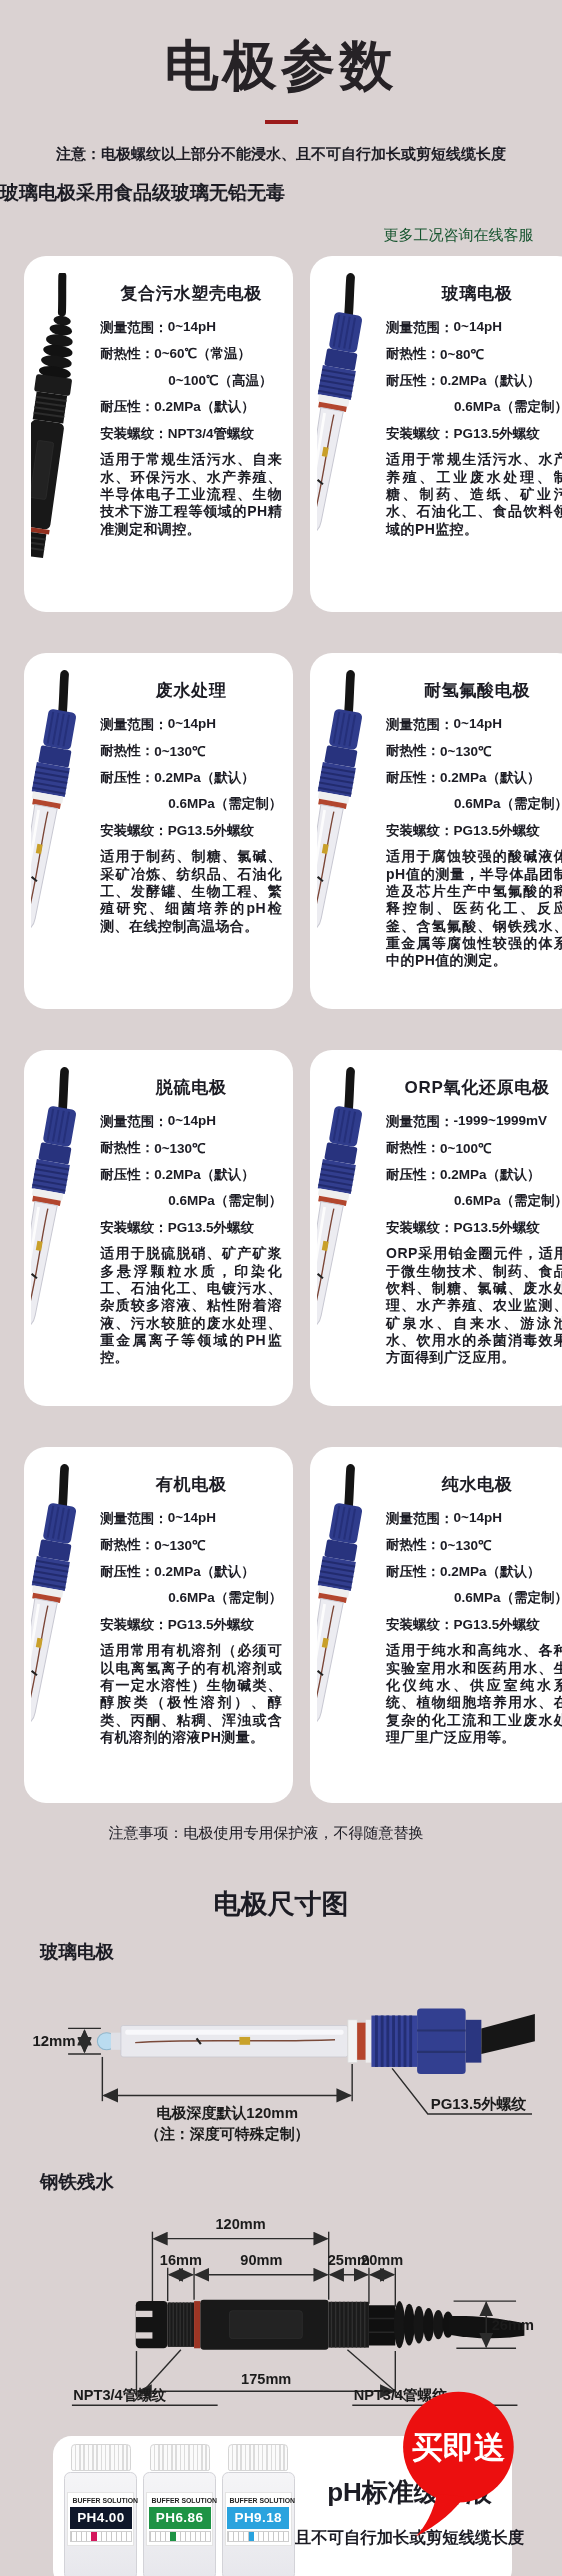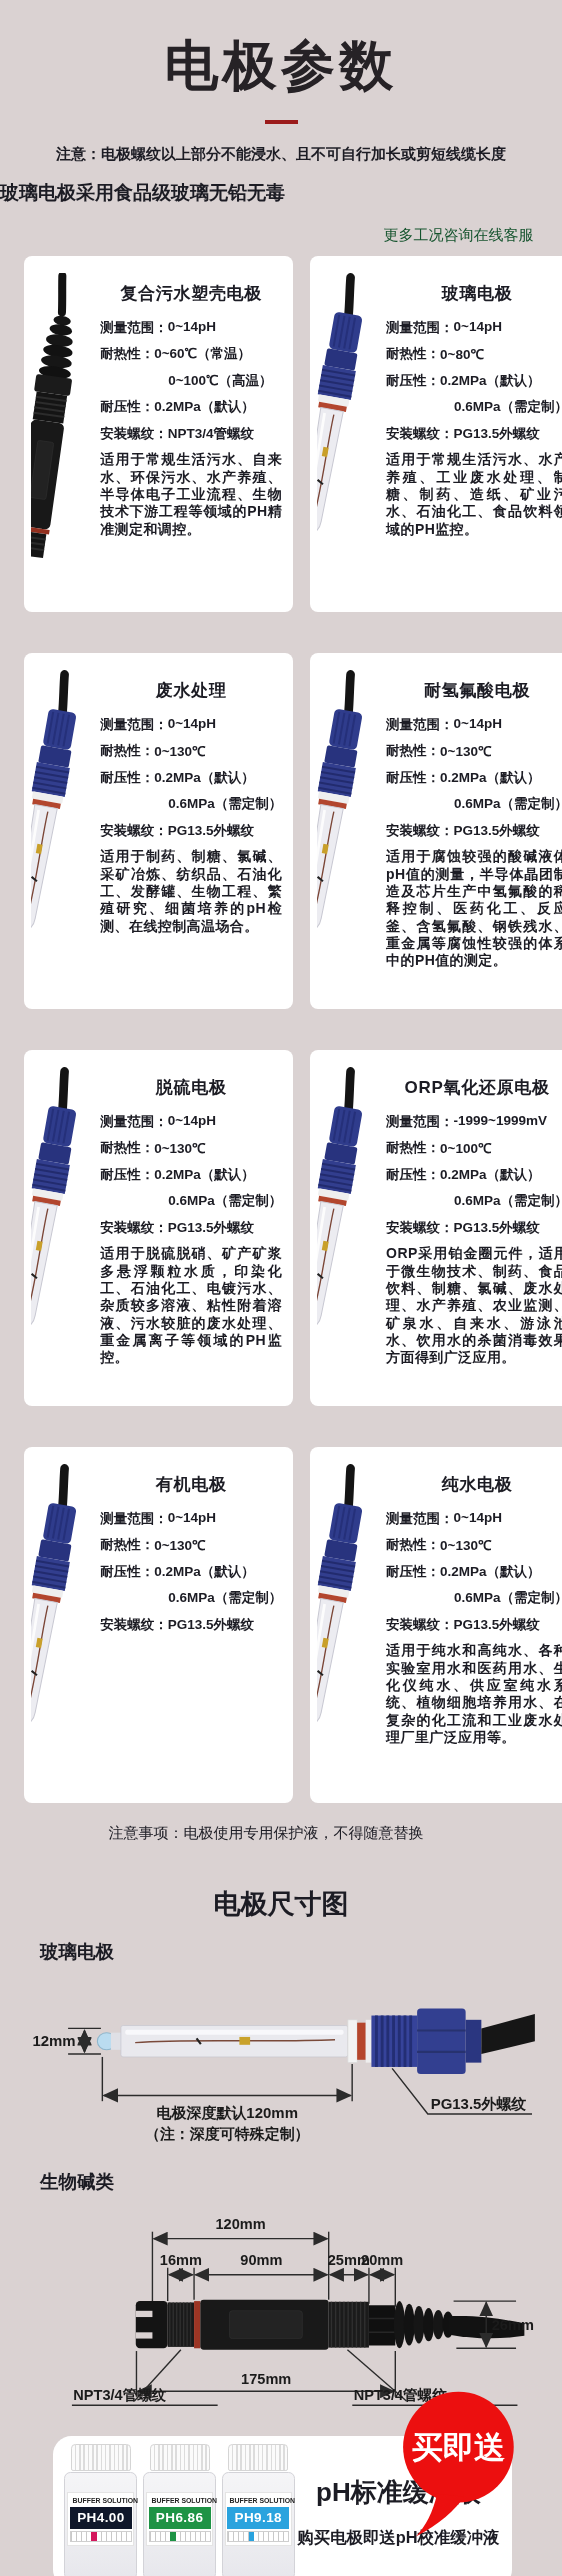--- a/index.html
+++ b/index.html
@@ -11,21 +11,21 @@
     color:#1c1c24;
   }
   
   .h1 { font-size:54px; font-weight:800; text-align:center; margin:0; padding-top:30px; letter-spacing:4.3px; color:#262226; }
   .divider { width:33px; height:3.6px; margin:17px auto 21.4px; }
   .note { font-size:15px; font-weight:700; text-align:center; margin:0; }
   .subtitle { font-size:19px; font-weight:700; text-align:left; margin:15.7px 0 0; }
   .consult { font-size:15px; color:#14532d; text-align:right; margin:20px 28.5px 11.4px 0; cursor:pointer; }
   
   .grid { display:grid; grid-template-columns:1fr 1fr; gap:41px 17px; margin:0 24px; }
-  .card { background:#fff; border-radius:8px; padding:17px 10.7px 17px 7.1px; display:flex; min-height:356px; }
+  .card { background:#fff; border-radius:22px; padding:17px 10.7px 17px 7.1px; display:flex; min-height:356px; }
   .card-media { width:67px; flex:none; }
   .card-media svg { width:67px; height:306px; display:block; }
   .card .probe-plastic { display:none; }
   .card.is-plastic .probe-plastic { display:block; }
   .card-content { flex:1; min-width:0; padding-left:2.1px; }
   .card-title { font-size:17px; font-weight:800; text-align:center; margin:8.5px 0 14.2px; letter-spacing:0.7px; }
   .spec-row { display:flex; font-size:13.5px; font-weight:700; margin-bottom:8.5px; white-space:nowrap; }
   .spec-cont { padding-left:68px; }
   .card-desc { font-size:14px; font-weight:700; line-height:1.24; text-align:justify; margin-top:7.1px; letter-spacing:0.4px; }
   
@@ -393,20 +393,21 @@
             <span class="spec-value">0.2MPa（默认）</span>
           </div>
           <div class="spec-row spec-cont">
             <span class="spec-value">0.6MPa（需定制）</span>
           </div>
           <div class="spec-row">
             <span class="spec-label">安装螺纹：</span>
             <span class="spec-value">PG13.5外螺纹</span>
           </div>
         </div>
+      <div class="card-desc">适用常用有机溶剂（必须可以电离氢离子的有机溶剂或有一定水溶性）生物碱类、醇胺类（极性溶剂）、醇类、丙酮、粘稠、浑浊或含有机溶剂的溶液PH测量。</div>
     </div>
   </div>
     <div class="card">
     <div class="card-media">
 
       <svg class="probe-glass" viewBox="0 0 100 430">
         <g transform="rotate(10 50 40)">
           <path d="M42,-6 C44,14 47,30 49,52" stroke="#141414" stroke-width="13" fill="none" stroke-linecap="round"></path>
           <rect x="28" y="48" width="42" height="56" rx="7" fill="#2f3c8c"></rect>
           <path d="M35,52 V100 M43,52 V100 M51,52 V100 M59,52 V100" stroke="#25307a" stroke-width="3"></path>
@@ -496,21 +497,21 @@
     <line class="dimline" x1="106" y1="180" x2="452" y2="180" marker-start="url(#gb)" marker-end="url(#ga)"></line>
     <text x="279" y="212" text-anchor="middle">电极深度默认120mm</text>
     <text x="279" y="241" text-anchor="middle">（注：深度可特殊定制）</text>
   </g>
   <g>
     <path class="dimline" d="M510,142 L560,206 L706,206"></path>
     <text x="564" y="199">PG13.5外螺纹</text>
   </g>
 </svg>
 
-<p class="dim-label" style="margin-top:20px">生物碱类</p>
+<p class="dim-label" style="margin-top:20px">钢铁残水</p>
 <svg class="dim-svg dims" viewBox="0 0 720 330" height="229">
   <defs>
     <marker id="pa" markerWidth="11" markerHeight="10" refX="10" refY="5" orient="auto">
         <path d="M0,0 L11,5 L0,10 Z" fill="#2b2b2b"></path>
       </marker>
     <marker id="pb" markerWidth="11" markerHeight="10" refX="1" refY="5" orient="auto">
         <path d="M11,0 L0,5 L11,10 Z" fill="#2b2b2b"></path>
       </marker>
   </defs>
   <g>
@@ -607,21 +608,21 @@
         <div class="bottle-band" style="background: rgb(42, 163, 222);">PH9.18</div>
         <div class="bottle-ticks">
                 <span class="tick-hl" style="background: rgb(42, 163, 222);"></span>
               </div>
       </div>
     </div>
   </div>
       </div>
     <div class="promo-text">
       <p class="promo-title">pH标准缓冲液</p>
-      <p class="promo-sub">购买电极即送pH校准缓冲液</p>
+      <p class="promo-sub">且不可自行加长或剪短线缆长度</p>
     </div>
   </div>
   <svg class="badge" viewBox="0 0 172 212">
     <circle cx="88" cy="80" r="78" fill="#ec0f0f"></circle>
     <path d="M58,146 C52,172 42,192 28,206 C60,190 84,168 96,150 Z" fill="#ec0f0f"></path>
     <text x="88" y="95" text-anchor="middle" font-size="44" font-weight="800" fill="#ffffff">买即送</text>
   </svg>
 </div>
 
 

